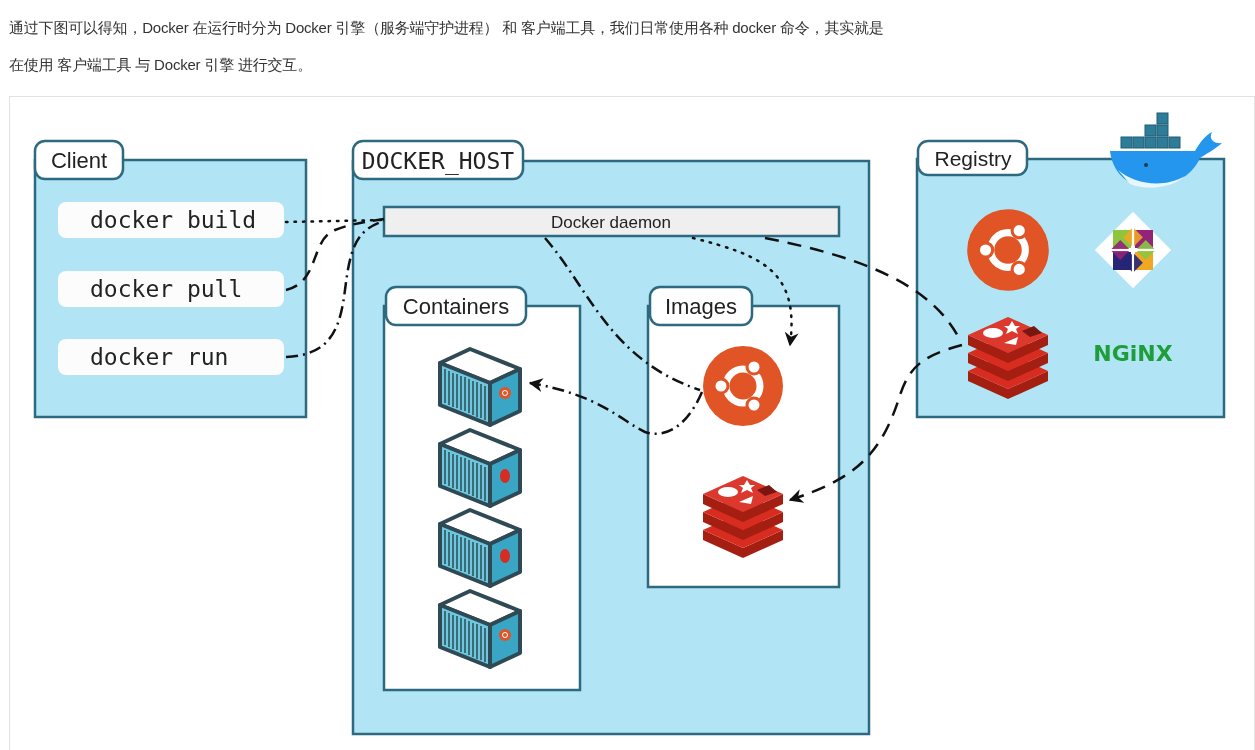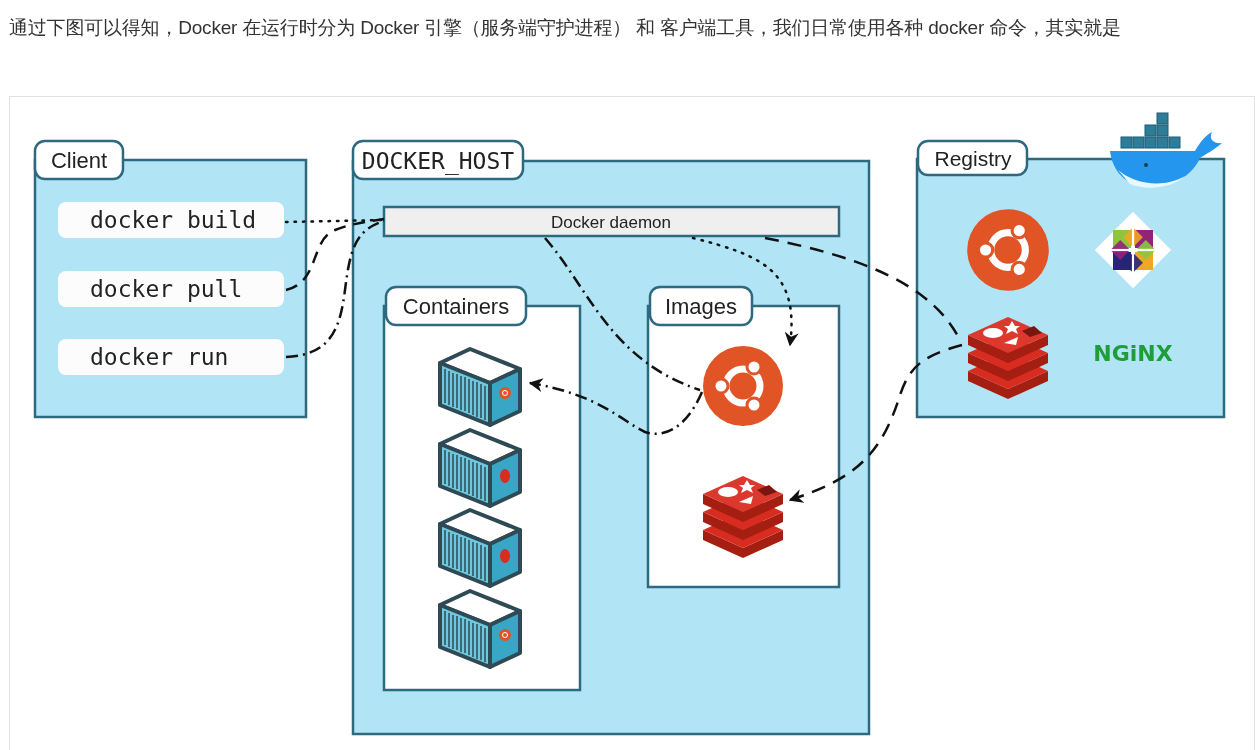--- a/index.html
+++ b/index.html
@@ -1,27 +1,28 @@
 <!DOCTYPE html>
 <html><head>
 <meta charset="utf-8">
 <style>
   html, body { margin:0; padding:0; background:#fff; }
   body { width:1255px; height:750px; position:relative; overflow:hidden; font-family:"Liberation Sans","DejaVu Sans",sans-serif; }
-  .para { position:absolute; left:9px; top:9px; width:1240px; font-size:19px; line-height:37px; color:#333; letter-spacing:-0.2px; }
+  .para { position:absolute; left:9px; top:9px; width:1240px; font-size:15px; line-height:37px; color:#333; letter-spacing:-0.2px; }
   .figure-frame { position:absolute; left:9px; top:96px; width:1244px; height:660px; border:1px solid #e2e2e2; border-bottom:none; background:#fff; }
   svg { position:absolute; left:0; top:0; }
   .lbl { font-family:"Liberation Sans","DejaVu Sans",sans-serif; fill:#222; }
   .mono { font-family:"DejaVu Sans Mono","Liberation Mono",monospace; fill:#222; }
 </style>
 </head>
 <body>
 
 <div class="para">
   <div>通过下图可以得知，Docker 在运行时分为 Docker 引擎（服务端守护进程） 和 客户端工具，我们日常使用各种 docker 命令，其实就是</div>
+  <div>在使用 客户端工具 与 Docker 引擎 进行交互。</div>
 </div>
 
 <div class="figure-frame"></div>
 
 <svg width="1255" height="750" viewBox="0 0 1255 750">
   <defs>
     <marker id="arrow" viewBox="0 0 20 20" refX="18" refY="10" markerWidth="14" markerHeight="14" orient="auto" markerUnits="userSpaceOnUse">
       <path d="M0,0 L20,10 L0,20 L6,10 Z" fill="#111"></path>
     </marker>
     <g id="ubuntu-logo">

